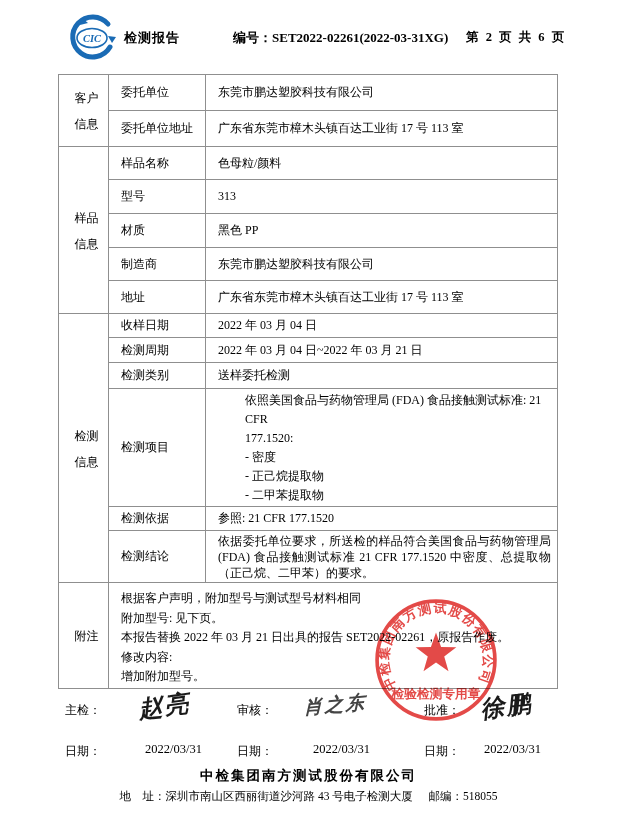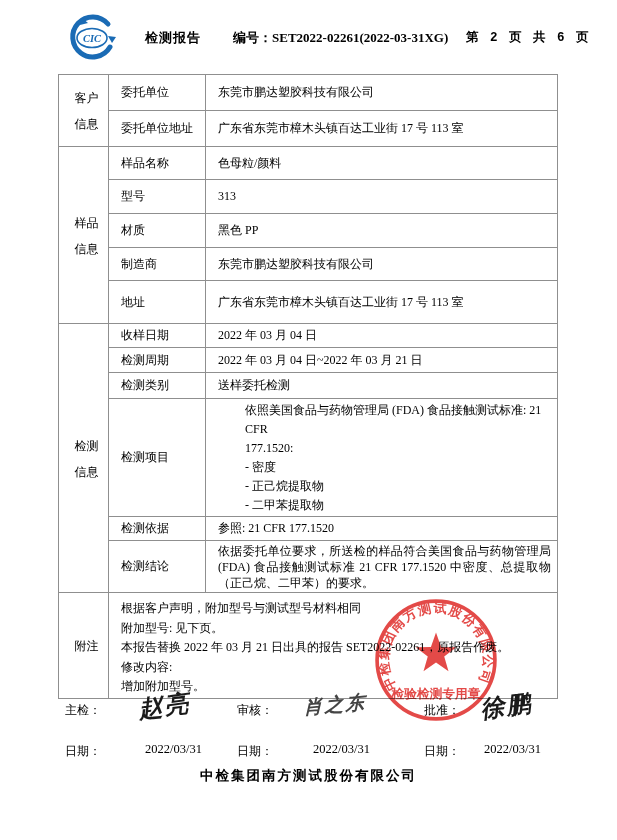--- a/index.html
+++ b/index.html
@@ -3,23 +3,23 @@
 <meta charset="utf-8">
 <style>
   html,body{margin:0;padding:0;background:#e8e8e8;}
   .page{
     position:relative;width:617px;height:840px;background:#ffffff;
     font-family:"Liberation Serif","DejaVu Serif",serif;color:#000;
     margin:0 auto;overflow:hidden;
   }
   .abs{position:absolute;}
   
-  .hdr-title{left:145px;top:29px;font-size:13px;font-weight:bold;letter-spacing:1px;}
+  .hdr-title{left:124px;top:29px;font-size:13px;font-weight:bold;letter-spacing:1px;}
   .hdr-no{left:233px;top:29px;font-size:13px;font-weight:bold;}
-  .hdr-page{left:466px;top:29px;font-size:12.5px;font-weight:bold;letter-spacing:2px;font-family:Liberation Mono, monospace;}
+  .hdr-page{left:466px;top:29px;font-size:12.5px;font-weight:bold;letter-spacing:2px;}
   
   table.report{
     position:absolute;left:58px;top:74px;width:500px;
     border-collapse:collapse;table-layout:fixed;
   }
   table.report td{
     border:1px solid #8f8f8f;font-size:12px;line-height:1.45;
     padding:2px 6px 1px 12px;vertical-align:middle;overflow:hidden;
   }
   td.group{text-align:center;padding:0;}
@@ -93,21 +93,21 @@
       <td>313</td>
     </tr>
     <tr style="height:34px">
       <td class="lbl">材质</td>
       <td>黑色 PP</td>
     </tr>
     <tr style="height:33px">
       <td class="lbl">制造商</td>
       <td>东莞市鹏达塑胶科技有限公司</td>
     </tr>
-    <tr style="height:43px">
+    <tr style="height:33px">
       <td class="lbl">地址</td>
       <td>广东省东莞市樟木头镇百达工业街 17 号 113 室</td>
     </tr>
 
     <tr style="height:24px">
       <td class="group" rowspan="6">
             <div class="gwrap">检测信息</div>
           </td>
       <td class="lbl">收样日期</td>
       <td>2022 年 03 月 04 日</td>
@@ -176,14 +176,19 @@
       <path id="sealArc" d="M 24.5,90 A 47,47 0 1 1 101.5,90" fill="none"></path>
     </defs>
     <text font-size="13" fill="#e0312e" font-weight="bold" font-family="Liberation Serif, serif">
       <textPath href="#sealArc" startOffset="0" textLength="198">中检集团南方测试股份有限公司</textPath>
     </text>
     <polygon fill="#e0312e" points="63,36 68,50.1 83,50.5 71.1,59.6 75.3,74 63,65.5 50.7,74 54.9,59.6 43,50.5 58,50.1"></polygon>
     <text x="63" y="100" text-anchor="middle" font-size="12.5" fill="#e0312e" font-weight="bold" font-family="Liberation Serif, serif">检验检测专用章</text>
   </svg>
 
   <div class="abs f1">中检集团南方测试股份有限公司</div>
+  <div class="abs f2">
+    <span>地　址：</span><span>深圳市南山区西丽街道沙河路 43 号电子检测大厦</span>
+    <span style="display:inline-block;width:10px;"></span>
+    <span>邮编：518055</span>
+  </div>
 
 </div>
 
 </body></html>

